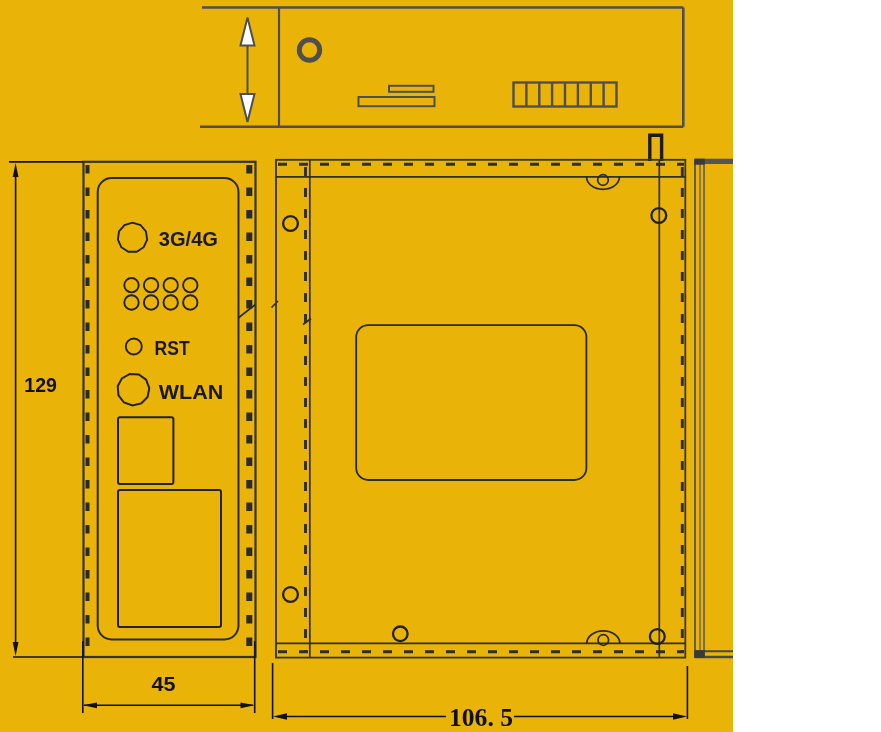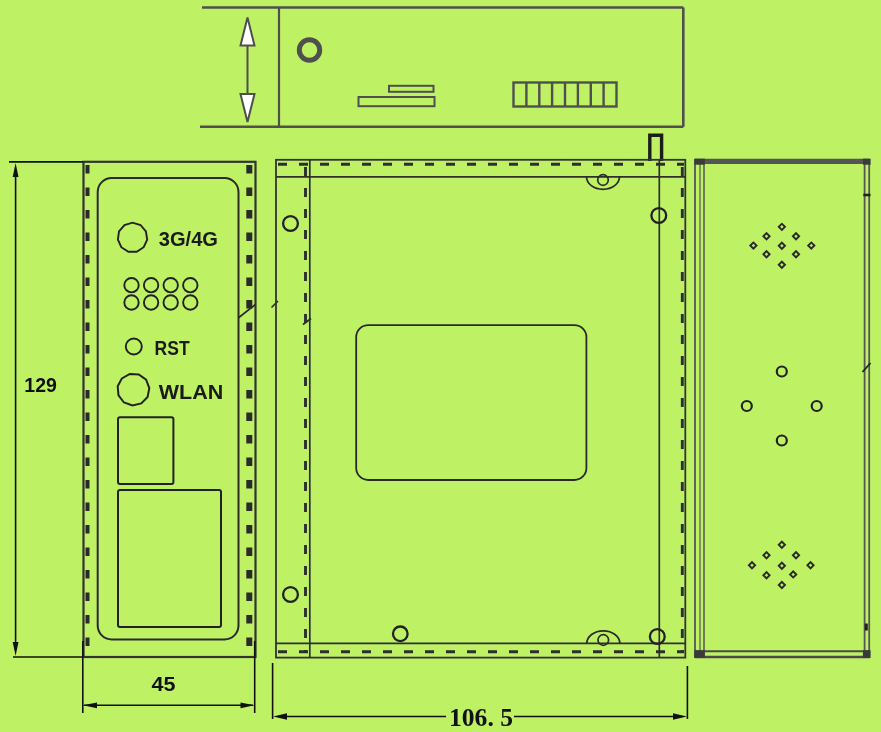--- a/index.html
+++ b/index.html
@@ -1,16 +1,16 @@
 <!DOCTYPE html>
 <html><head>
 <meta charset="utf-8">
 <style>
 html,body{margin:0;padding:0;background:#ffffff;}
-#canvas{position:relative;width:881px;height:732px;background:#bef264;overflow:hidden;}
+#canvas{position:relative;width:733px;height:732px;background:#eab308;overflow:hidden;}
 svg{position:absolute;left:0;top:0;filter:blur(0.3px);}
 text{font-family:"Liberation Sans",sans-serif;}
 </style>
 </head>
 <body>
 <div id="canvas">
 <svg width="881" height="732" viewBox="0 0 881 732">
 
 <g id="topview" fill="none" stroke="#4f4f4f">
   <path d="M202 7.5 H683.3" stroke-width="2.6"></path>

